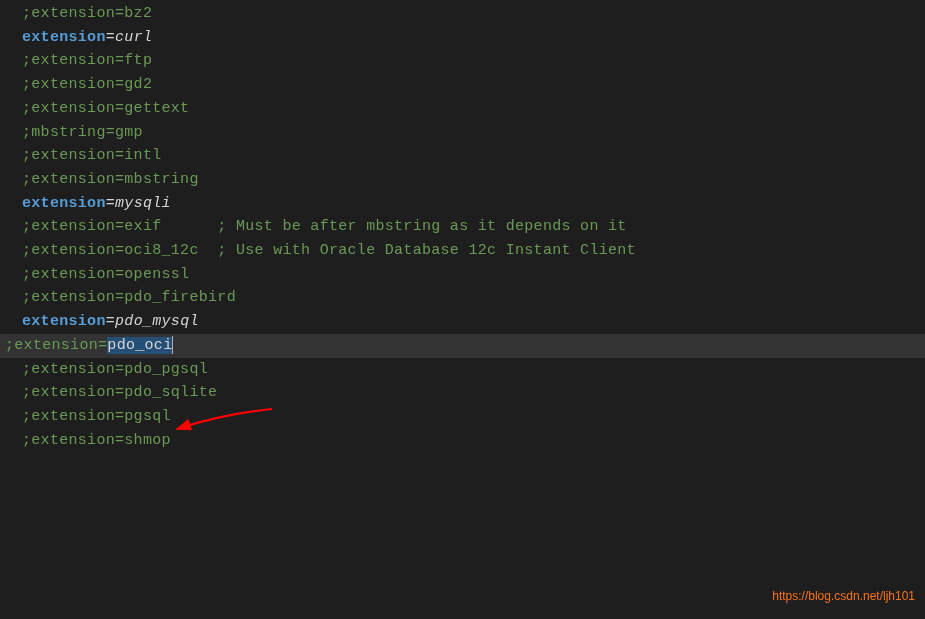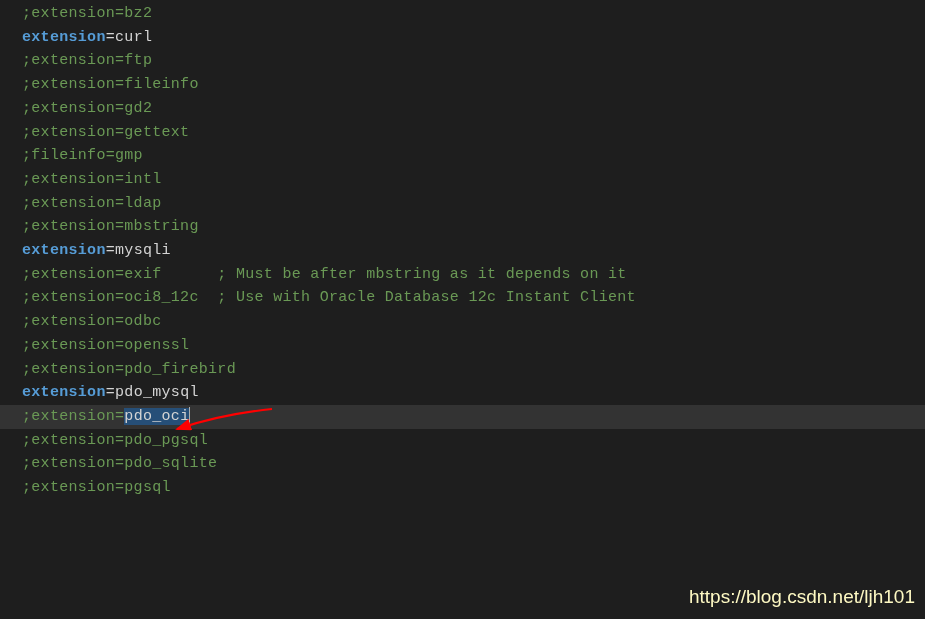--- a/index.html
+++ b/index.html
@@ -30,81 +30,80 @@
     }
     .keyword {
       color: #569cd6;
       font-weight: bold;
     }
     .equals {
       color: #d4d4d4;
     }
     .value {
       color: #d4d4d4;
+      font-style: italic;
     }
     .highlighted-line {
       background-color: #333333;
       margin-left: -22px;
-      padding-left: 22px;
+      padding-left: 5px;
       width: calc(100% + 22px);
     }
     .selection {
       background-color: #264f78;
       color: #d4d4d4;
     }
     .cursor {
       display: inline-block;
       width: 1px;
       height: 18px;
       background-color: #aeafad;
       vertical-align: middle;
       position: relative;
     }
     .watermark {
       position: absolute;
       bottom: 10px;
       right: 10px;
-      color: #fef9c3;
+      color: #f97316;
       font-family: Arial, sans-serif;
-      font-size: 19px;
+      font-size: 12px;
       letter-spacing: 0;
     }
     .arrow-svg {
       position: absolute;
       left: 172px;
       top: 404px;
       pointer-events: none;
       z-index: 10;
     }
   </style>
 </head>
 <body>
 
 <div id="editor">
     <div class="line"><span class="comment">;extension=bz2</span></div>
     <div class="line"><span class="keyword">extension</span><span class="equals">=</span><span class="value">curl</span></div>
     <div class="line"><span class="comment">;extension=ftp</span></div>
-    <div class="line"><span class="comment">;extension=fileinfo</span></div>
     <div class="line"><span class="comment">;extension=gd2</span></div>
     <div class="line"><span class="comment">;extension=gettext</span></div>
-    <div class="line"><span class="comment">;fileinfo=gmp</span></div>
+    <div class="line"><span class="comment">;mbstring=gmp</span></div>
     <div class="line"><span class="comment">;extension=intl</span></div>
-    <div class="line"><span class="comment">;extension=ldap</span></div>
     <div class="line"><span class="comment">;extension=mbstring</span></div>
     <div class="line"><span class="keyword">extension</span><span class="equals">=</span><span class="value">mysqli</span></div>
     <div class="line"><span class="comment">;extension=exif      ; Must be after mbstring as it depends on it</span></div>
     <div class="line"><span class="comment">;extension=oci8_12c  ; Use with Oracle Database 12c Instant Client</span></div>
-    <div class="line"><span class="comment">;extension=odbc</span></div>
     <div class="line"><span class="comment">;extension=openssl</span></div>
     <div class="line"><span class="comment">;extension=pdo_firebird</span></div>
     <div class="line"><span class="keyword">extension</span><span class="equals">=</span><span class="value">pdo_mysql</span></div>
     <div class="line highlighted-line"><span class="comment">;extension=</span><span class="selection">pdo_oci</span><span class="cursor"></span></div>
     <div class="line"><span class="comment">;extension=pdo_pgsql</span></div>
     <div class="line"><span class="comment">;extension=pdo_sqlite</span></div>
     <div class="line"><span class="comment">;extension=pgsql</span></div>
+    <div class="line"><span class="comment">;extension=shmop</span></div>
   </div>
 
 <svg class="arrow-svg" width="110" height="30">
   <defs>
     <marker id="arrowhead" markerWidth="8" markerHeight="6" refX="7" refY="3" orient="auto">
       <polygon points="0 0, 8 3, 0 6" fill="#ff0000"></polygon>
     </marker>
   </defs>
   <path d="M 100 5 Q 50 10, 5 25" stroke="#ff0000" stroke-width="2" fill="none" marker-end="url(#arrowhead)"></path>
 </svg>

